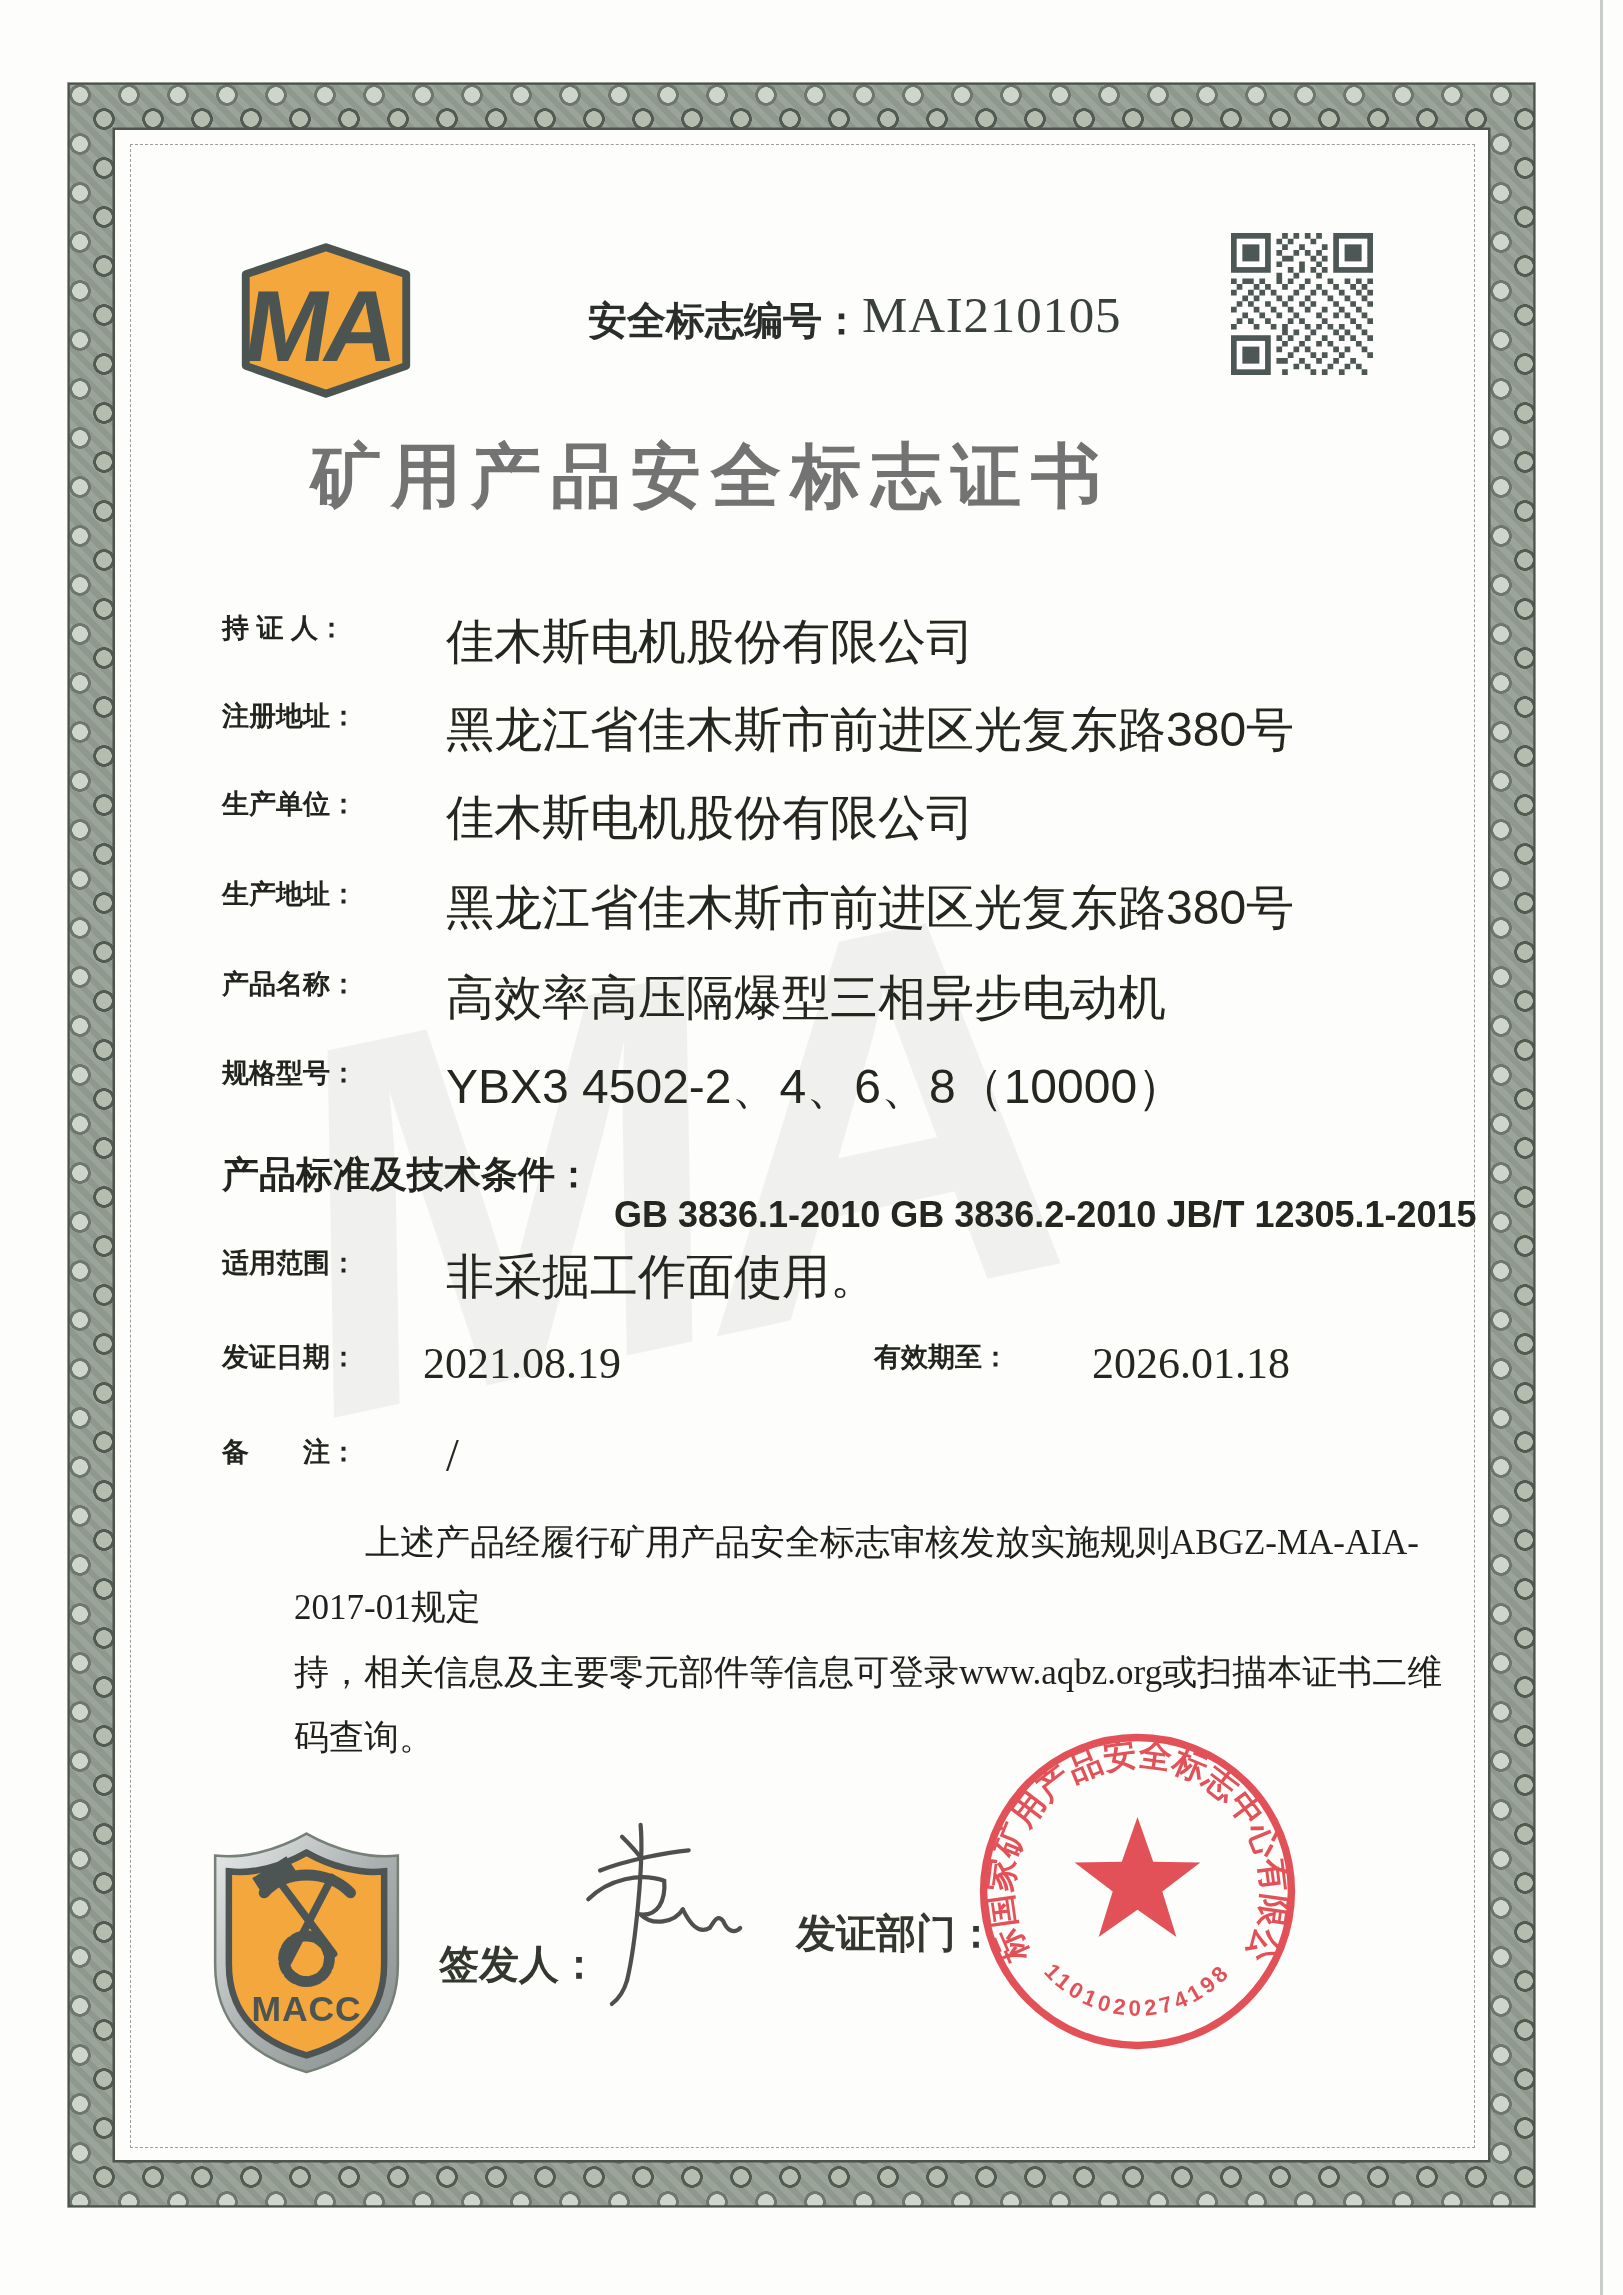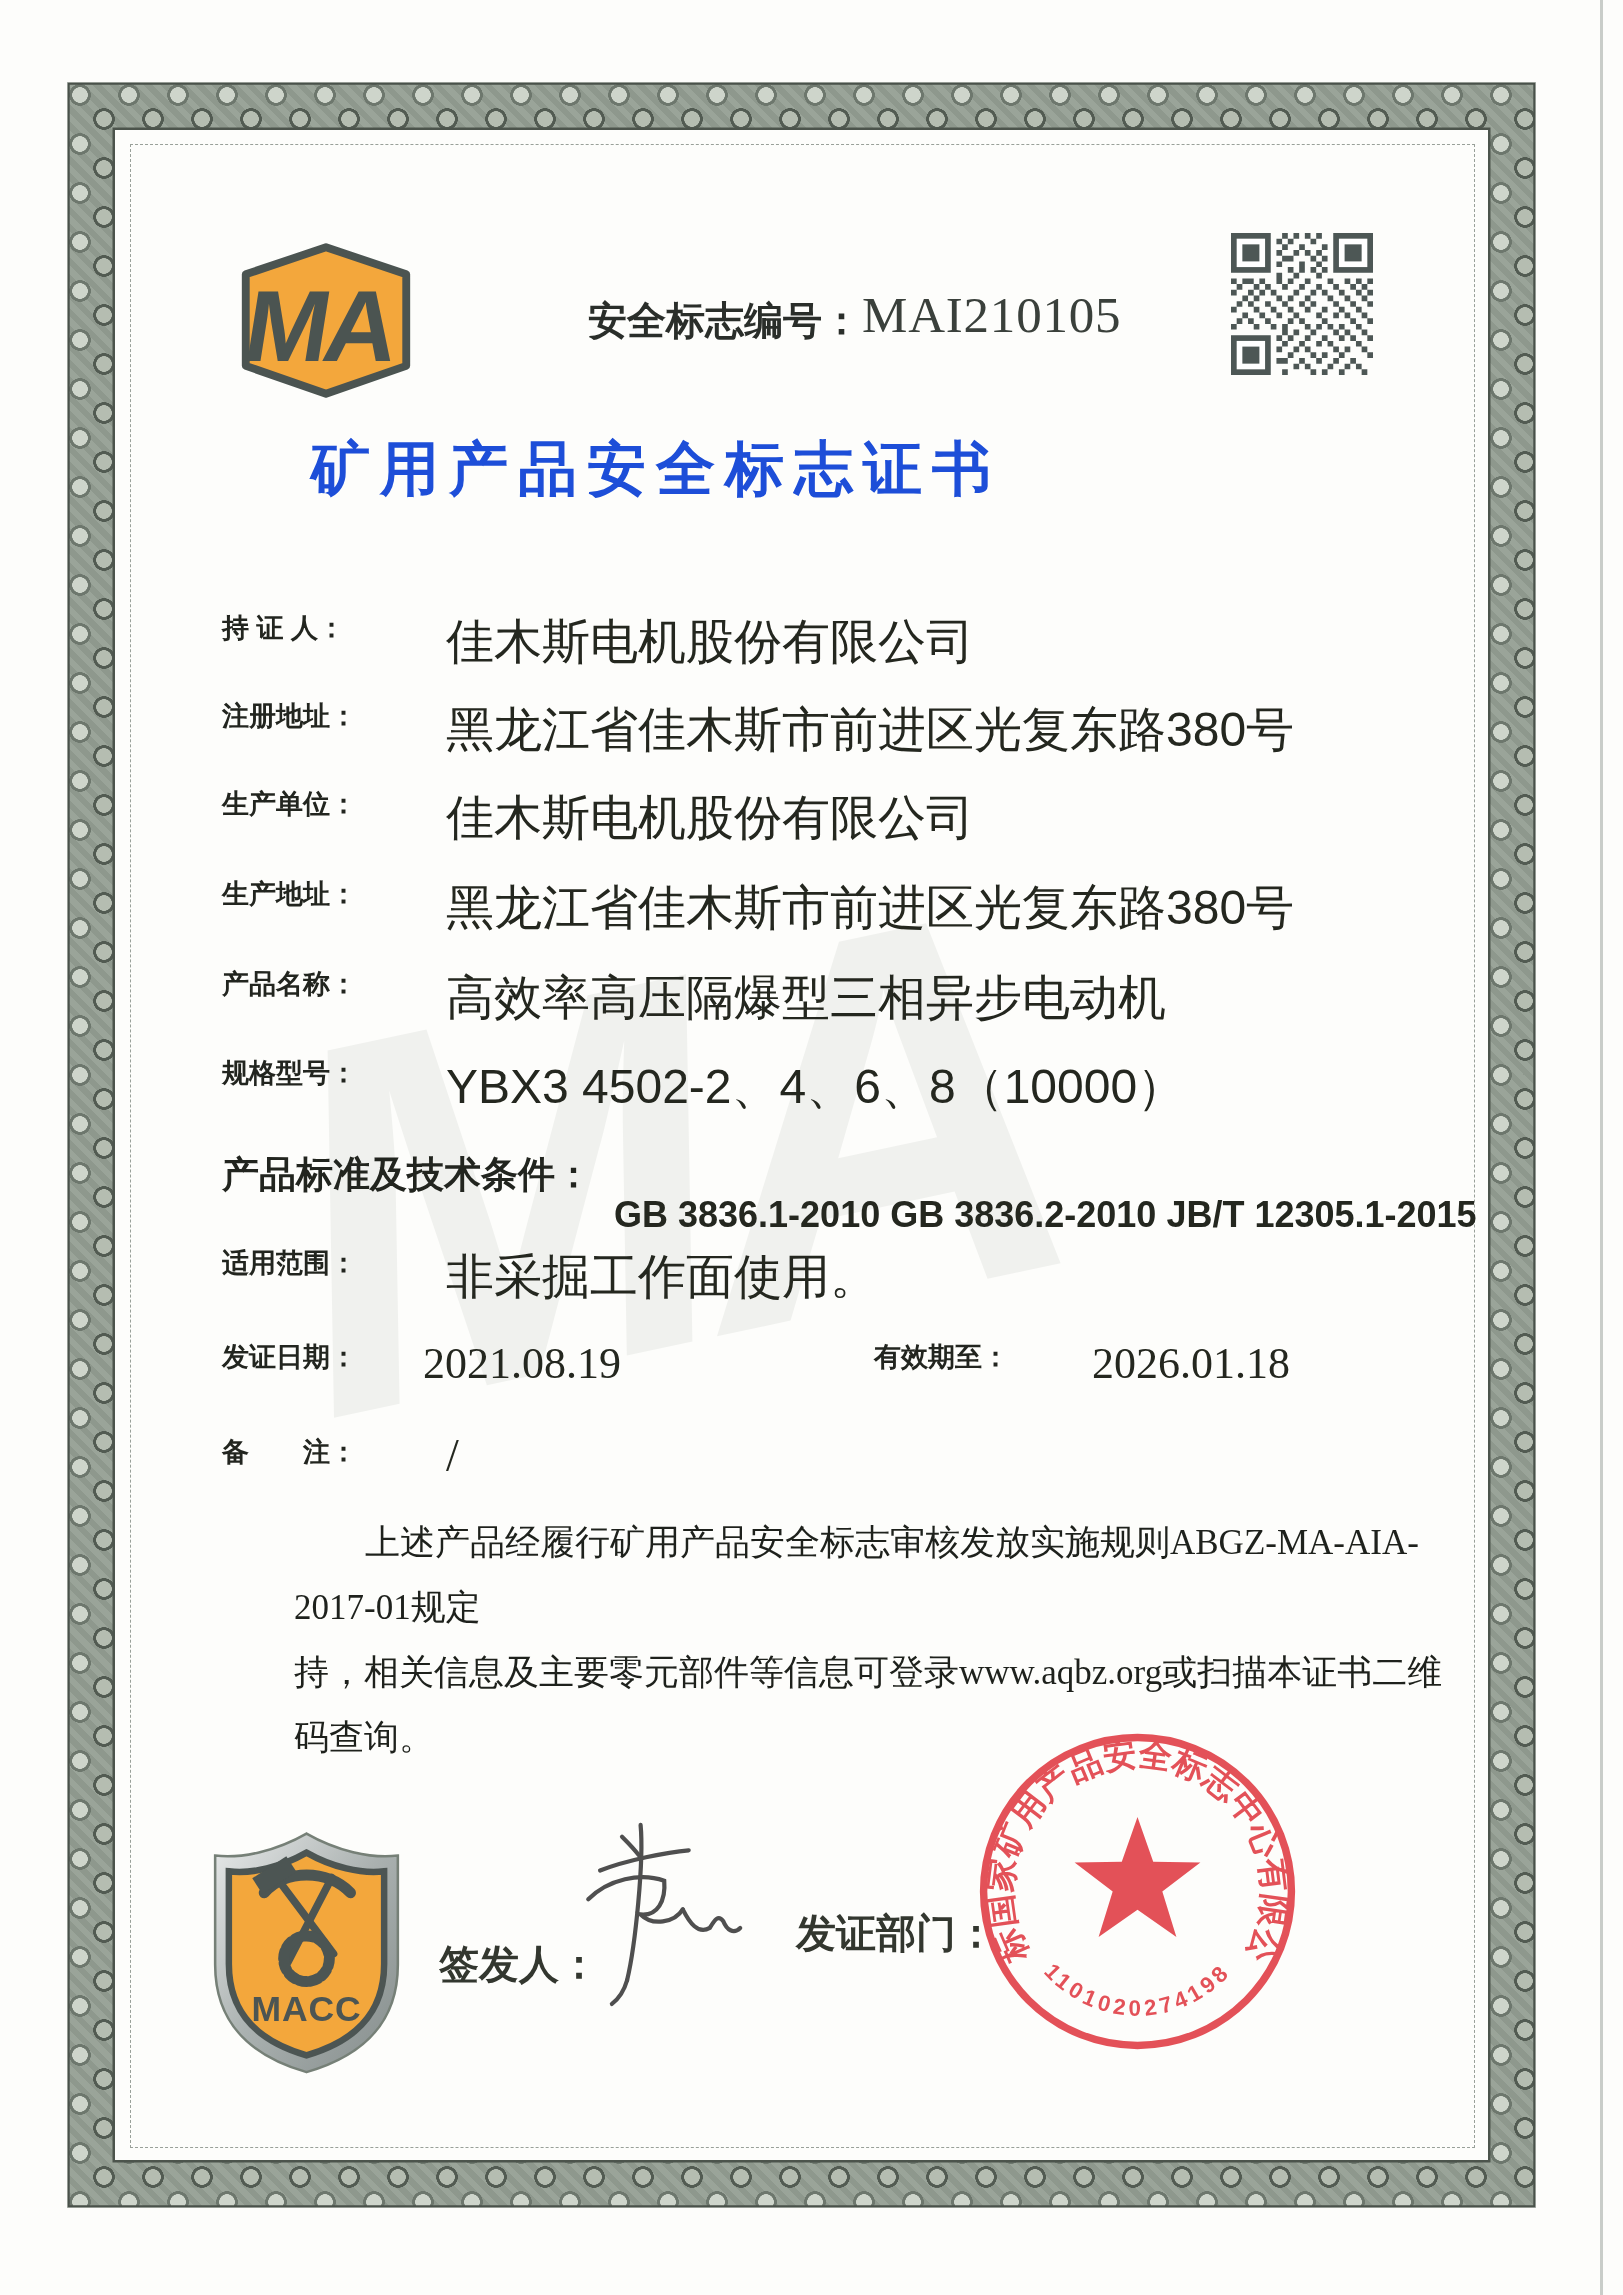--- a/index.html
+++ b/index.html
@@ -35,22 +35,22 @@
 
   
   .ma-badge{position:absolute;left:211px;top:242px;width:230px;height:157px;}
   .certno-label{position:absolute;left:588px;top:294px;font-size:39px;font-weight:bold;color:#2a2e2a;}
   .certno-value{position:absolute;left:862px;top:286px;font-size:51px;font-family:"Liberation Serif",serif;color:#3a403b;letter-spacing:0.8px;}
   .qr{position:absolute;left:1231px;top:233px;width:142px;height:142px;}
 
   
   .title{
     position:absolute;left:311px;top:430px;width:1006px;
-    font-family:"Liberation Serif",serif;font-size:59px;font-weight:800;
-    color:#1d4ed8;letter-spacing:10px;white-space:nowrap;
+    font-family:"Liberation Serif",serif;font-size:70px;font-weight:800;
+    color:#737373;letter-spacing:10px;white-space:nowrap;
   }
 
   
   .flabel{position:absolute;left:222px;font-size:27px;font-weight:bold;color:#22251f;white-space:nowrap;}
   .fvalue{position:absolute;left:446px;font-size:48px;color:#24271f;white-space:nowrap;}
   .serifv{font-family:"Liberation Serif",serif;}
   .std-label{font-size:37px;}
   .std-value{left:614px;font-size:36px;font-weight:600;letter-spacing:0;margin-top:41px;}
 
   

